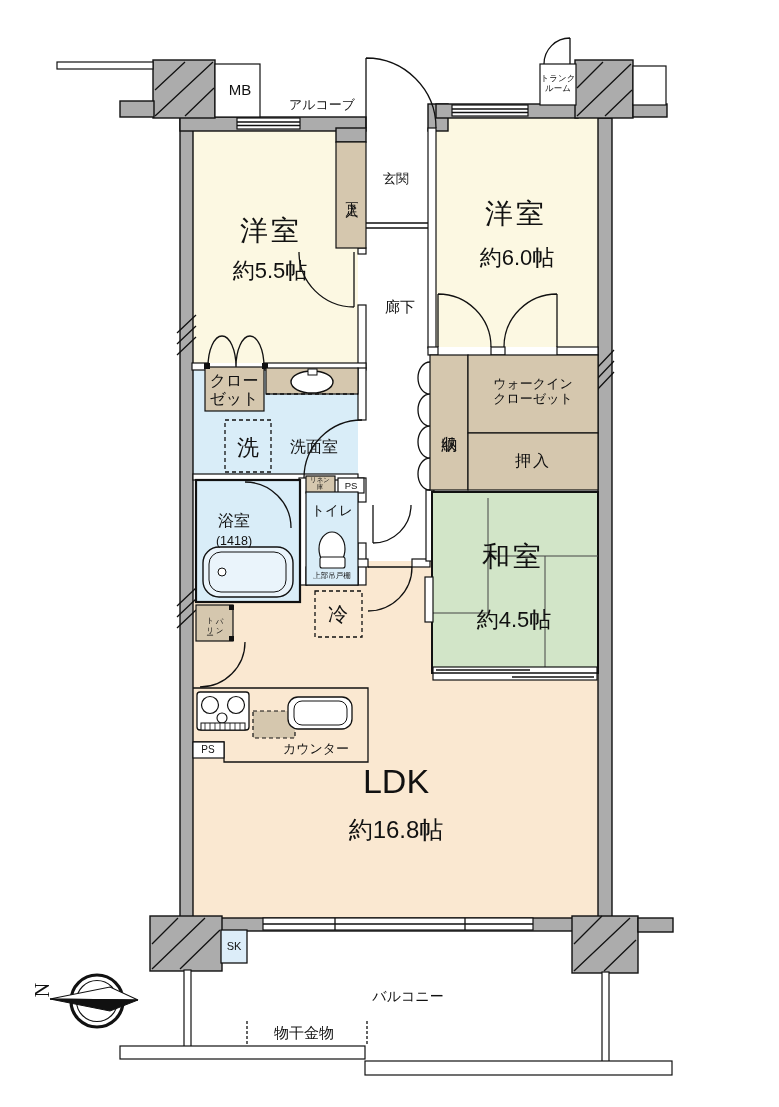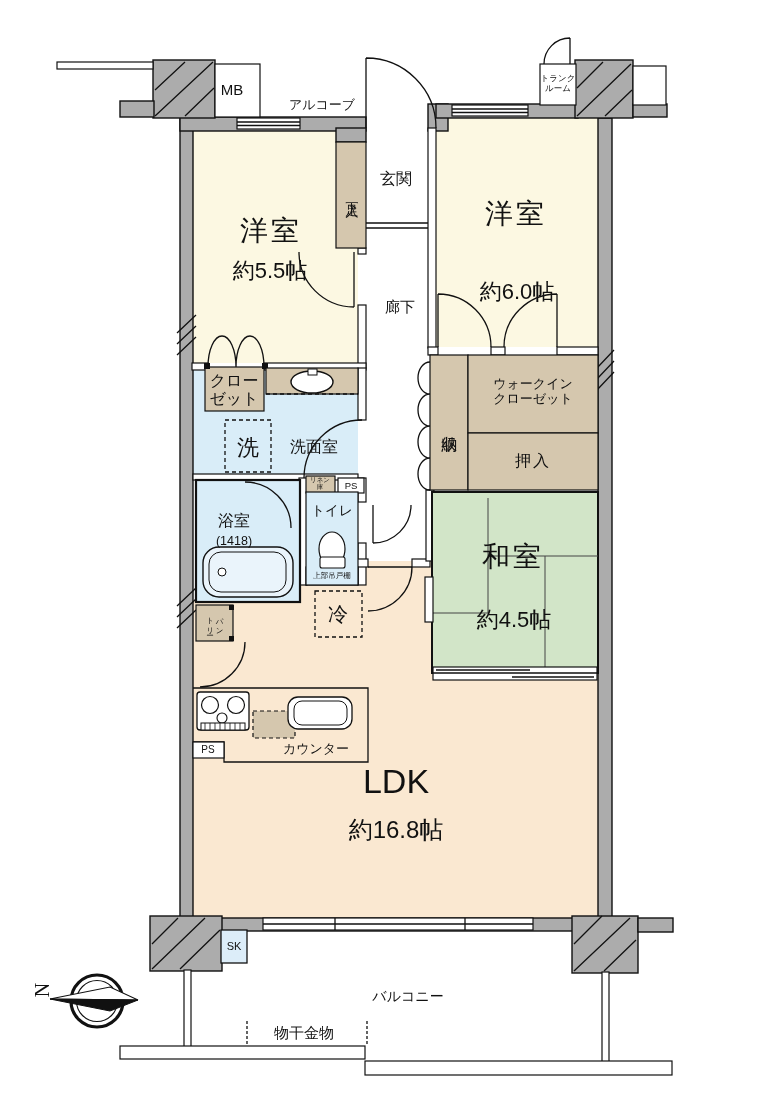--- a/index.html
+++ b/index.html
@@ -188,33 +188,33 @@
   </g>
 
   <g>
     <circle cx="97" cy="1001" r="26" fill="none" stroke="#111" stroke-width="3.2"></circle>
     <circle cx="97" cy="1001" r="20.5" fill="none" stroke="#111" stroke-width="1.1"></circle>
     <path d="M50,999 L110,987 L138,1000 Z" fill="#ffffff" stroke="#111" stroke-width="1.1"></path>
     <path d="M50,999 L110,1011 L138,1000 Z" fill="#111111" stroke="#111" stroke-width="1"></path>
   </g>
 </svg>
 
-  <div class="lbl" style="left:232px;top:90px;font-size:15px;">MB</div>
+  <div class="lbl" style="left:240px;top:90px;font-size:15px;">MB</div>
   <div class="lbl" style="left:322px;top:105px;font-size:13px;">アルコーブ</div>
   <div class="lbl" style="left:558px;top:84px;font-size:8.5px;">
     <span style="display:block">トランク</span>
     <span style="display:block">ルーム</span>
   </div>
   <div class="lbl vert" style="left:351px;top:194px;font-size:13px;">下足入</div>
-  <div class="lbl" style="left:396px;top:179px;font-size:16px;">玄関</div>
+  <div class="lbl" style="left:396px;top:179px;font-size:13px;">玄関</div>
 
   <div class="lbl" style="left:271px;top:231px;font-size:28px;letter-spacing:3px;">洋室</div>
   <div class="lbl" style="left:270px;top:271px;font-size:22px;">約5.5帖</div>
   <div class="lbl" style="left:516px;top:214px;font-size:28px;letter-spacing:3px;">洋室</div>
-  <div class="lbl" style="left:517px;top:258px;font-size:22px;margin-top:34px;">約6.0帖</div>
+  <div class="lbl" style="left:517px;top:258px;font-size:22px;">約6.0帖</div>
 
   <div class="lbl" style="left:400px;top:307px;font-size:15px;">廊下</div>
 
   <div class="lbl" style="left:234px;top:390px;font-size:16px;">
     <span style="display:block">クロー</span>
     <span style="display:block">ゼット</span>
   </div>
   <div class="lbl" style="left:248px;top:448px;font-size:22px;">洗</div>
   <div class="lbl" style="left:314px;top:447px;font-size:16px;">洗面室</div>
   <div class="lbl" style="left:320px;top:484px;font-size:6.5px;line-height:1.05;">

